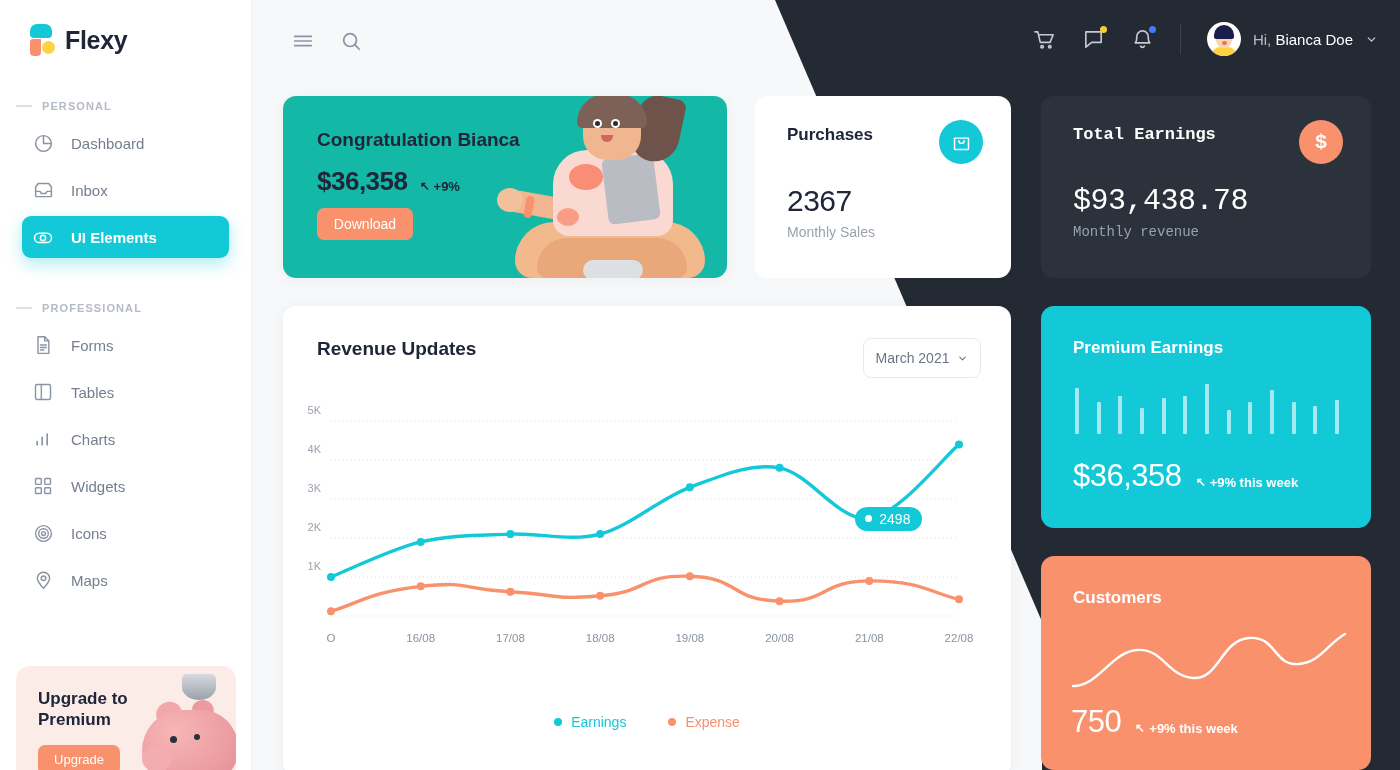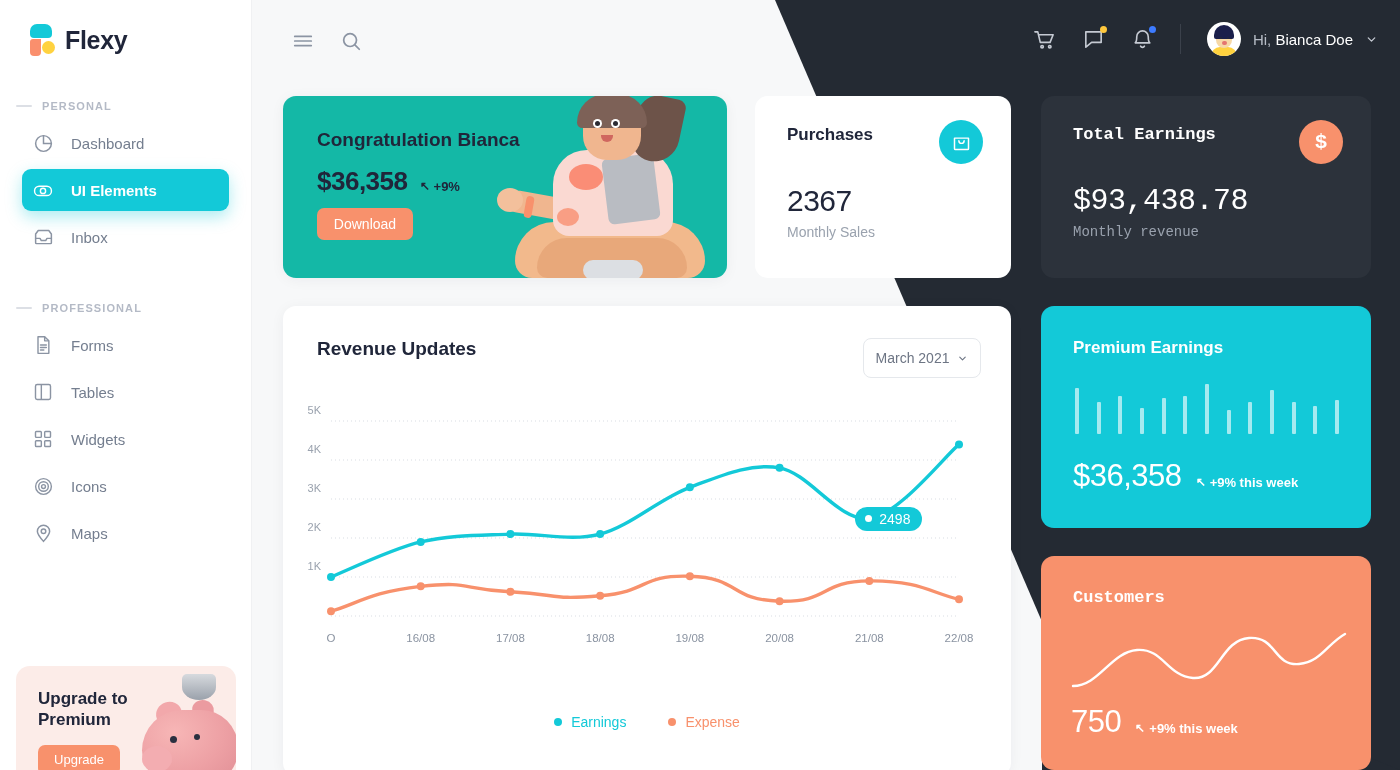--- a/index.html
+++ b/index.html
@@ -177,21 +177,21 @@
   #card-monthly { left: 1041px; top: 306px; width: 330px; height: 222px; background: #13c9d8; z-index: 7; }
   .me-title { position: absolute; left: 32px; top: 32px; font-size: 17px; font-weight: bold; color: #fff; }
   .me-bars { position: absolute; left: 34px; top: 80px; width: 264px; height: 48px; display: flex; align-items: flex-end; gap: 0; }
   .me-bar { width: 4px; background: rgba(255,255,255,0.62); border-radius: 1px; }
   .me-amt { position: absolute; left: 32px; top: 152px; display: flex; align-items: baseline; gap: 14px; }
   .me-amt .big { font-size: 31px; color: #fff; letter-spacing: -0.5px; }
   .me-amt .pct { font-size: 13px; font-weight: bold; color: #fff; display: flex; align-items: center; gap: 4px; }
 
   
   #card-customers { left: 1041px; top: 556px; width: 330px; height: 214px; background: #f8916c; z-index: 7; }
-  .cu-title { position: absolute; left: 32px; top: 32px; font-size: 17px; font-weight: bold; color: #fff; font-family: Liberation Mono, monospace; }
+  .cu-title { position: absolute; left: 32px; top: 32px; font-size: 17px; font-weight: bold; color: #fff; }
   .cu-spark { position: absolute; left: 18px; top: 58px; }
   .cu-amt { position: absolute; left: 30px; top: 148px; display: flex; align-items: baseline; gap: 14px; }
   .cu-amt .big { font-size: 31px; color: #fff; letter-spacing: -0.5px; }
   .cu-amt .pct { font-size: 13px; font-weight: bold; color: #fff; display: flex; align-items: center; gap: 4px; }
 
   .arrow-up { font-size: 12px; display: inline-block; transform: scaleX(-1); }
 </style>
 </head>
 <body>
 
@@ -217,38 +217,38 @@
     <div class="nav-item">
       <span class="nav-ic">
         <svg width="21" height="21" viewBox="0 0 24 24" fill="none" stroke="#8b94a3" stroke-width="1.7">
           <circle cx="12" cy="12" r="9"></circle>
             <path d="M12 3 v9 h9" stroke-linecap="round"></path>
         </svg>
       </span>
       <span class="nav-label">Dashboard</span>
     </div>
 
+    <div class="nav-item">
+      <span class="nav-ic">
+        <svg width="21" height="21" viewBox="0 0 24 24" fill="none" stroke="#8b94a3" stroke-width="1.7" stroke-linejoin="round">
+          <path d="M3 8 l3-4 h12 l3 4 v10 a1 1 0 0 1-1 1 H4 a1 1 0 0 1-1-1 Z"></path>
+          <path d="M3 13 h5 l1.5 2.5 h5 L16 13 h5" stroke-linecap="round"></path>
+        </svg>
+      </span>
+      <span class="nav-label">Inbox</span>
+    </div>
+
     <div class="nav-item active">
       <span class="nav-ic">
         <svg width="23" height="23" viewBox="0 0 26 26" fill="none" stroke="#ffffff" stroke-width="1.7">
           <rect x="3" y="8" width="20" height="11" rx="5.5"></rect>
             <circle cx="13" cy="13.5" r="3.1"></circle>
         </svg>
       </span>
       <span class="nav-label">UI Elements</span>
-    </div>
-
-    <div class="nav-item">
-      <span class="nav-ic">
-        <svg width="21" height="21" viewBox="0 0 24 24" fill="none" stroke="#8b94a3" stroke-width="1.7" stroke-linejoin="round">
-          <path d="M3 8 l3-4 h12 l3 4 v10 a1 1 0 0 1-1 1 H4 a1 1 0 0 1-1-1 Z"></path>
-          <path d="M3 13 h5 l1.5 2.5 h5 L16 13 h5" stroke-linecap="round"></path>
-        </svg>
-      </span>
-      <span class="nav-label">Inbox</span>
     </div>
 
     <div class="sec-head">
       <span class="sec-dash"></span>
       <span class="sec-label">PROFESSIONAL</span>
     </div>
 
     <div class="nav-item">
       <span class="nav-ic">
         <svg width="20" height="20" viewBox="0 0 24 24" fill="none" stroke="#8b94a3" stroke-width="1.7" stroke-linejoin="round">
@@ -263,20 +263,28 @@
     <div class="nav-item">
       <span class="nav-ic">
         <svg width="20" height="20" viewBox="0 0 24 24" fill="none" stroke="#8b94a3" stroke-width="1.7">
           <rect x="3" y="3" width="18" height="18" rx="2"></rect>
             <path d="M10 3 v18"></path>
         </svg>
       </span>
       <span class="nav-label">Tables</span>
     </div>
 
+    <div class="nav-item">
+      <span class="nav-ic">
+        <svg width="20" height="20" viewBox="0 0 24 24" fill="none" stroke="#8b94a3" stroke-width="2" stroke-linecap="round">
+          <path d="M5 19 v-4M11 19 v-9M17 19 v-13"></path>
+        </svg>
+      </span>
+      <span class="nav-label">Charts</span>
+    </div>
 
     <div class="nav-item">
       <span class="nav-ic">
         <svg width="20" height="20" viewBox="0 0 24 24" fill="none" stroke="#8b94a3" stroke-width="1.7">
           <rect x="3" y="3" width="7" height="7" rx="1"></rect>
             <rect x="14" y="3" width="7" height="7" rx="1"></rect>
           <rect x="3" y="14" width="7" height="7" rx="1"></rect>
             <rect x="14" y="14" width="7" height="7" rx="1"></rect>
         </svg>
       </span>

